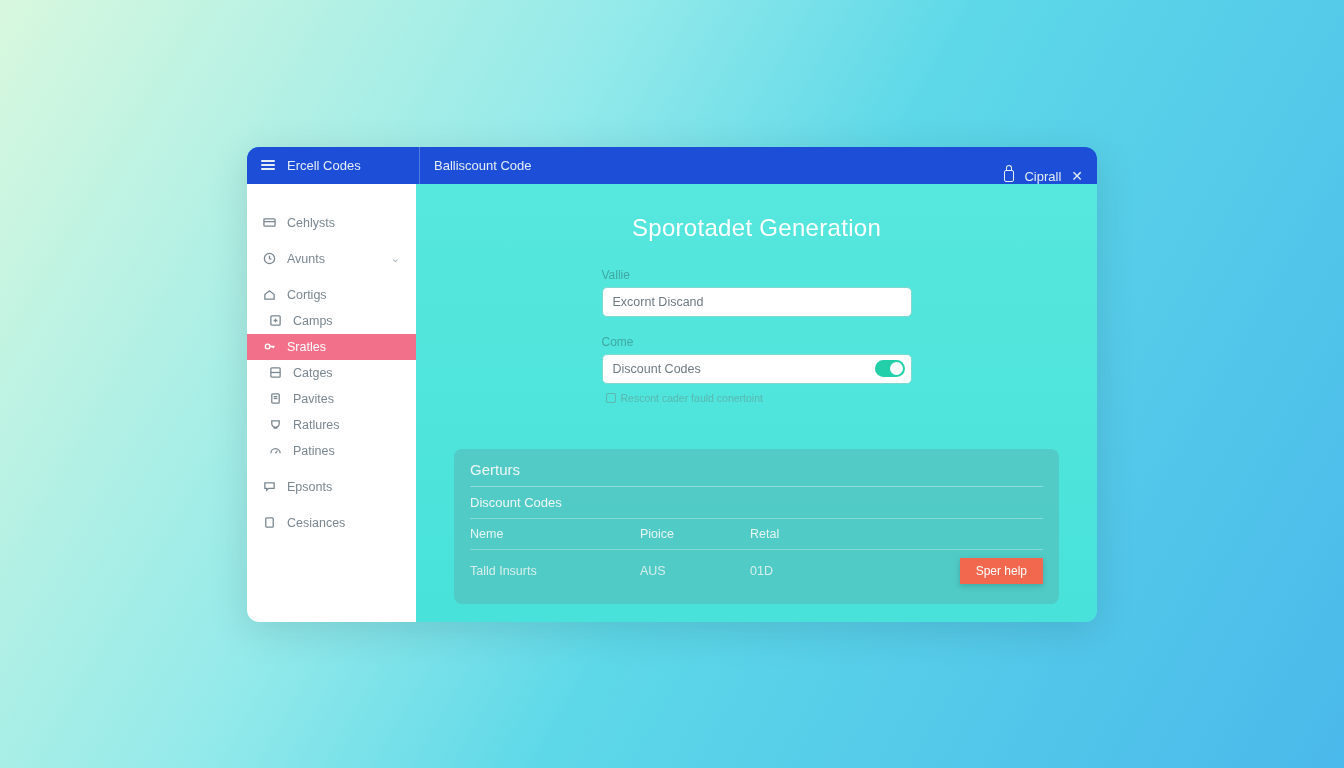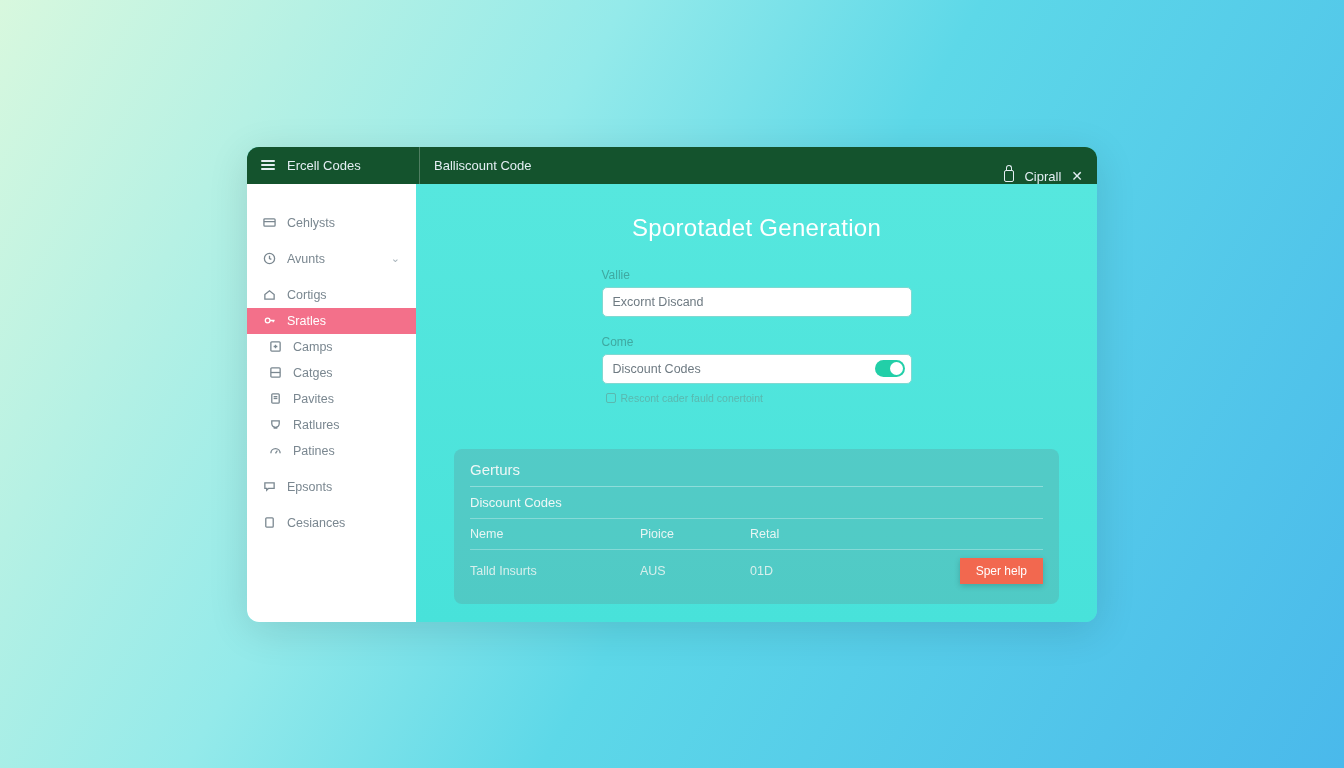--- a/index.html
+++ b/index.html
@@ -19,21 +19,21 @@
   background: #4de6dd;
   border-radius: 12px;
   overflow: hidden;
   display: flex;
   flex-direction: column;
   box-shadow: 0 8px 40px rgba(0,0,0,0.12);
 }
 
 .topbar {
   height: 37px;
-  background: #14532d;
+  background: #1d4ed8;
   display: flex;
   align-items: center;
   color: #e4eef3;
   font-size: 13px;
 }
 
 .topbar-left {
   width: 173px;
   display: flex;
   align-items: center;
@@ -225,38 +225,38 @@
 
       <div class="side-item">
         <span class="side-icon">
             <svg viewBox="0 0 14 14">
               <path d="M2 7l5-4 5 4v5H2z"></path>
             </svg>
           </span>
         <span>Cortigs</span>
       </div>
 
+      <div class="side-item sub">
+        <span class="side-icon">
+            <svg viewBox="0 0 14 14">
+              <rect x="2" y="2" width="10" height="10" rx="1"></rect>
+              <path d="M7 5v4M5 7h4"></path>
+            </svg>
+          </span>
+        <span>Camps</span>
+      </div>
+
       <div class="side-item active">
         <span class="side-icon">
             <svg viewBox="0 0 14 14">
               <circle cx="5" cy="7" r="2.5"></circle>
               <path d="M7.5 7h5M11 7v2"></path>
             </svg>
           </span>
         <span>Sratles</span>
-      </div>
-
-      <div class="side-item sub">
-        <span class="side-icon">
-            <svg viewBox="0 0 14 14">
-              <rect x="2" y="2" width="10" height="10" rx="1"></rect>
-              <path d="M7 5v4M5 7h4"></path>
-            </svg>
-          </span>
-        <span>Camps</span>
       </div>
 
       <div class="side-item sub">
         <span class="side-icon">
             <svg viewBox="0 0 14 14">
               <rect x="2" y="2" width="10" height="10" rx="1"></rect>
               <line x1="2" y1="7" x2="12" y2="7"></line>
             </svg>
           </span>
         <span>Catges</span>

